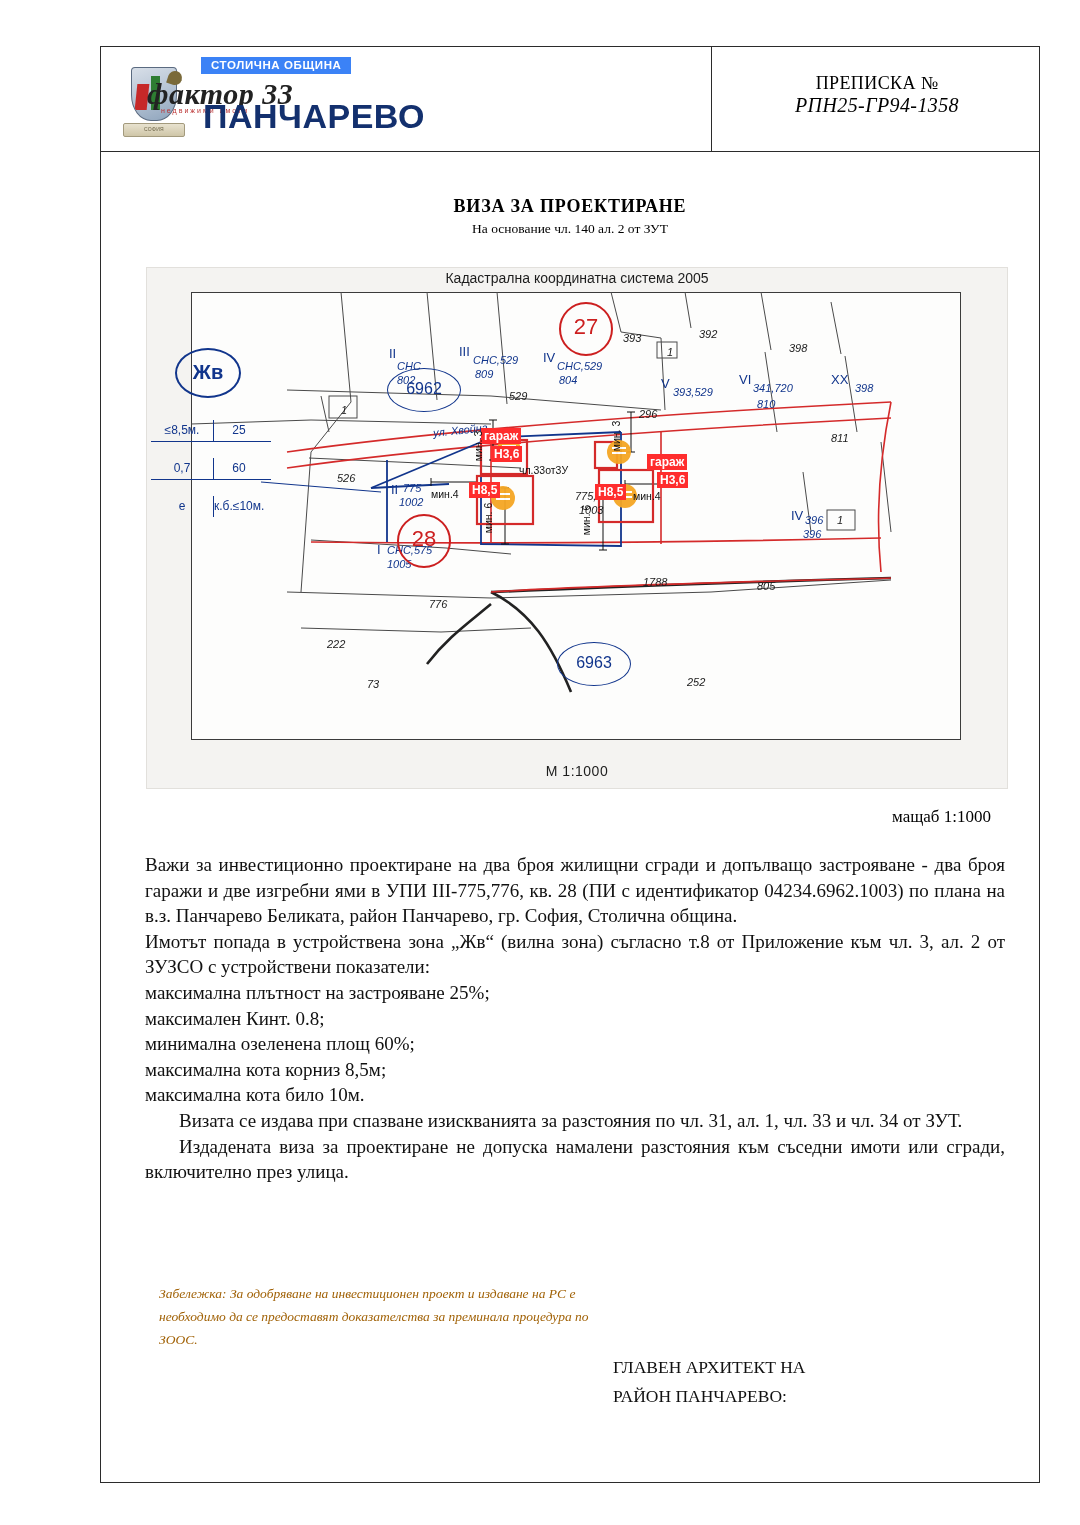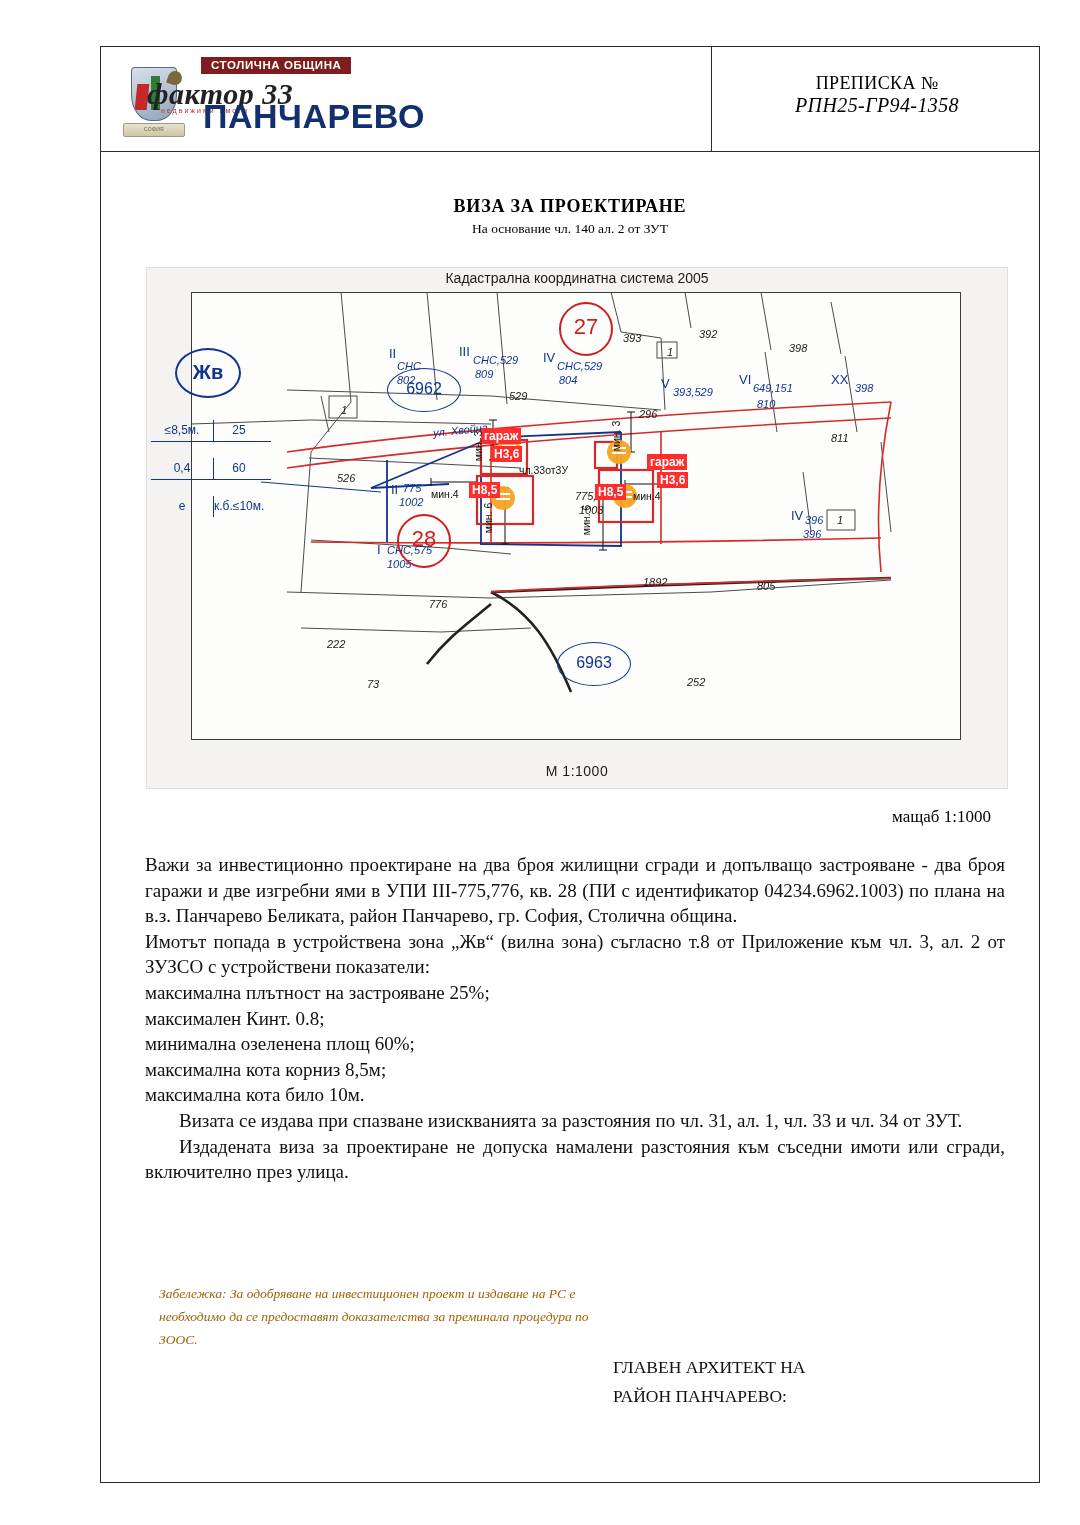--- a/index.html
+++ b/index.html
@@ -101,21 +101,21 @@
     font-size: 5px;
     color: #6b6346;
     line-height: 11px;
     font-family: "Liberation Sans", sans-serif;
     letter-spacing: .3px;
   }
   .stolichna-badge {
     position: absolute;
     left: 86px;
     top: 2px;
-    background: #7f1d1d;
+    background: #3b82f6;
     color: #ffffff;
     font-family: "Liberation Sans", sans-serif;
     font-size: 11.5px;
     font-weight: bold;
     letter-spacing: .6px;
     padding: 2px 10px 3px 10px;
   }
   .faktor {
     position: absolute;
     left: 32px;
@@ -481,21 +481,21 @@
       </svg>
 
       <div class="map-inner">
 
         <div class="zone-badge" style="left:-16px; top:56px;">Жв</div>
         <div class="zone-table" style="left:-40px; top:112px;">
           <div>
             <span class="c1">≤8,5м.</span><span class="c2">25</span>
           </div>
           <div>
-            <span class="c1">0,4</span><span class="c2">60</span>
+            <span class="c1">0,7</span><span class="c2">60</span>
           </div>
           <div class="last">
             <span class="c1">е</span><span class="c2">к.б.≤10м.</span>
           </div>
         </div>
 
         <div class="mlabel rom blue" style="left:198px;top:54px;">II</div>
         <div class="mlabel blue" style="left:206px;top:68px;">СНС</div>
         <div class="mlabel blue" style="left:206px;top:82px;">802</div>
 
@@ -504,21 +504,21 @@
         <div class="mlabel blue" style="left:284px;top:76px;">809</div>
 
         <div class="mlabel rom blue" style="left:352px;top:58px;">IV</div>
         <div class="mlabel blue" style="left:366px;top:68px;">СНС,529</div>
         <div class="mlabel blue" style="left:368px;top:82px;">804</div>
 
         <div class="mlabel rom blue" style="left:470px;top:84px;">V</div>
         <div class="mlabel blue" style="left:482px;top:94px;">393,529</div>
 
         <div class="mlabel rom blue" style="left:548px;top:80px;">VI</div>
-        <div class="mlabel blue" style="left:562px;top:90px;">649,151</div>
+        <div class="mlabel blue" style="left:562px;top:90px;">341,720</div>
         <div class="mlabel blue" style="left:566px;top:106px;">810</div>
 
         <div class="mlabel rom blue" style="left:640px;top:80px;">XX</div>
         <div class="mlabel blue" style="left:664px;top:90px;">398</div>
 
         <div class="mlabel rom blue" style="left:200px;top:190px;">II</div>
         <div class="mlabel blue" style="left:212px;top:190px;">775</div>
         <div class="mlabel blue" style="left:208px;top:204px;">1002</div>
 
         <div class="mlabel rom blue" style="left:186px;top:250px;">I</div>
@@ -531,21 +531,21 @@
 
         <div class="mlabel" style="left:432px;top:40px;">393</div>
         <div class="mlabel" style="left:508px;top:36px;">392</div>
         <div class="mlabel" style="left:598px;top:50px;">398</div>
         <div class="mlabel" style="left:318px;top:98px;">529</div>
         <div class="mlabel" style="left:146px;top:180px;">526</div>
         <div class="mlabel" style="left:640px;top:140px;">811</div>
         <div class="mlabel" style="left:448px;top:116px;">296</div>
         <div class="mlabel" style="left:384px;top:198px;">775,776</div>
         <div class="mlabel" style="left:388px;top:212px;">1003</div>
-        <div class="mlabel" style="left:452px;top:284px;">1892</div>
+        <div class="mlabel" style="left:452px;top:284px;">1788</div>
         <div class="mlabel" style="left:566px;top:288px;">805</div>
         <div class="mlabel" style="left:238px;top:306px;">776</div>
         <div class="mlabel" style="left:136px;top:346px;">222</div>
         <div class="mlabel" style="left:176px;top:386px;">73</div>
         <div class="mlabel" style="left:496px;top:384px;">252</div>
         <div class="mlabel" style="left:150px;top:112px;">1</div>
         <div class="mlabel" style="left:476px;top:54px;">1</div>
         <div class="mlabel" style="left:646px;top:222px;">1</div>
 
         <div class="circle-num" style="left:368px;top:10px;width:50px;height:50px;line-height:46px;">27</div>

